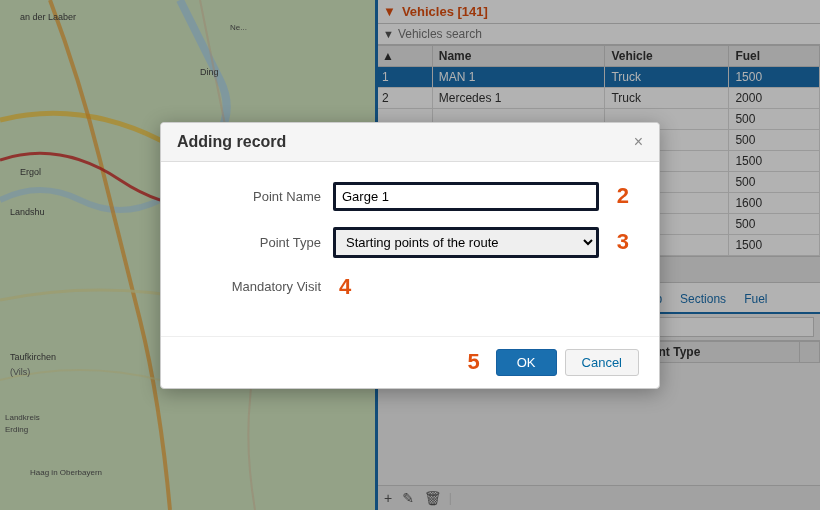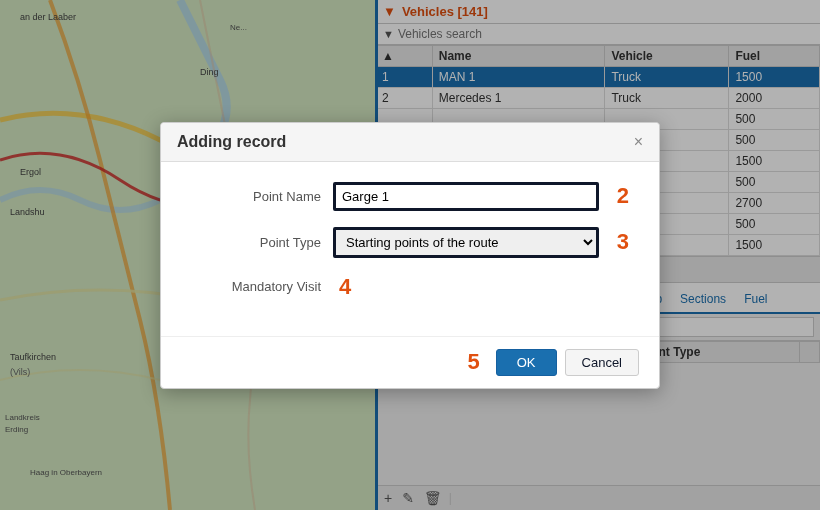--- a/index.html
+++ b/index.html
@@ -251,21 +251,21 @@
       background: #1a6faf;
       color: #fff;
       border: 1px solid #1560a0;
       padding: 5px 20px;
       border-radius: 3px;
       cursor: pointer;
       font-size: 13px;
     }
     .btn-cancel {
       background: #f5f5f5;
-      color: #0f172a;
+      color: #0369a1;
       border: 1px solid #ccc;
       padding: 5px 16px;
       border-radius: 3px;
       cursor: pointer;
       font-size: 13px;
     }
 
     
     .map-roads { position: absolute; top: 0; left: 0; width: 100%; height: 100%; }
 
@@ -384,21 +384,21 @@
         <tr>
     <td></td>
     <td></td>
     <td></td>
     <td>500</td>
   </tr>
         <tr>
     <td></td>
     <td></td>
     <td></td>
-    <td>2700</td>
+    <td>1600</td>
   </tr>
         <tr>
     <td></td>
     <td></td>
     <td></td>
     <td>500</td>
   </tr>
         <tr>
     <td></td>
     <td></td>

